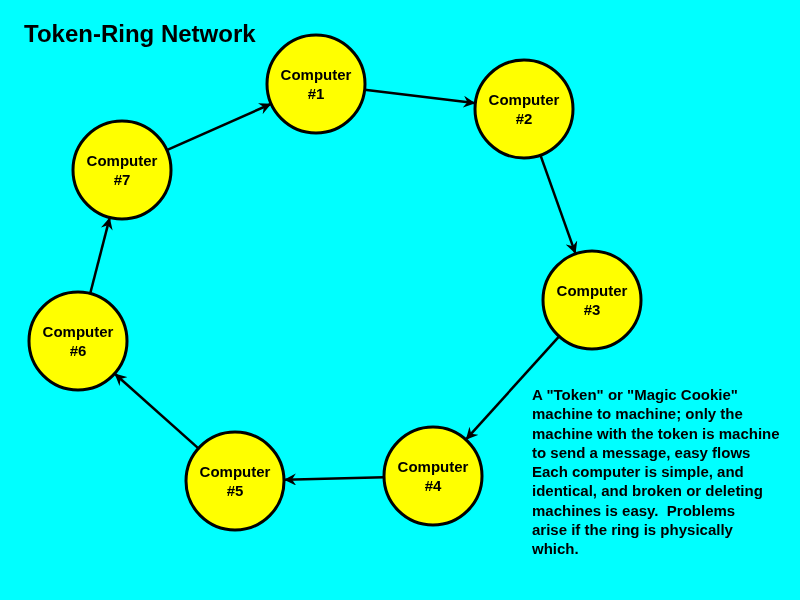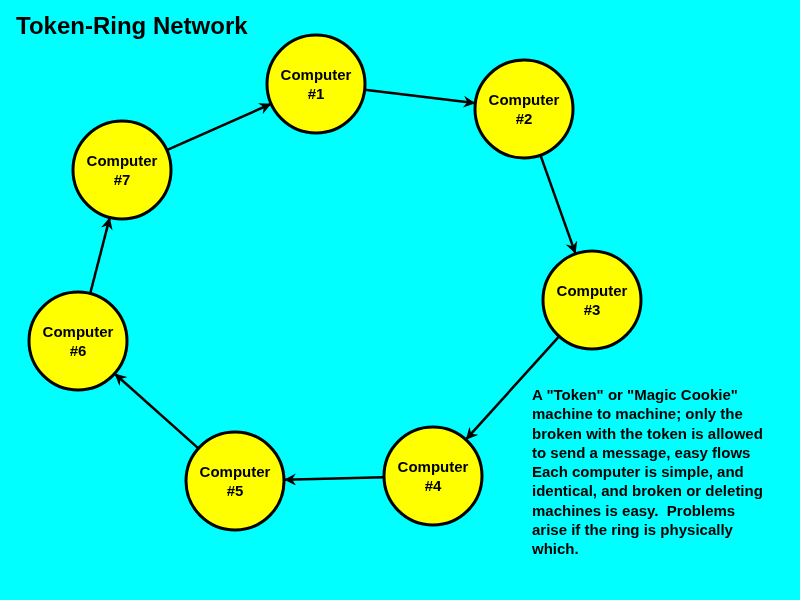--- a/index.html
+++ b/index.html
@@ -1,18 +1,18 @@
 <!DOCTYPE html>
 <html><head>
 <meta charset="utf-8">
 <style>
   html, body { margin:0; padding:0; }
   body { width:800px; height:600px; background:#00ffff; position:relative; overflow:hidden;
          font-family:"Liberation Sans", sans-serif; }
-  #title { position:absolute; left:8px; top:4px; font-size:24px; font-weight:bold; color:#000; margin:8px; }
+  #title { position:absolute; left:8px; top:4px; font-size:24px; font-weight:bold; color:#000; margin:16px; }
   #diagram { position:absolute; left:0; top:0; }
   .node-label { font-family:"Liberation Sans", sans-serif; font-weight:bold; font-size:15px; fill:#000; }
   #desc { position:absolute; left:532px; top:385px; width:268px; font-size:15px; font-weight:bold;
           line-height:19.3px; color:#000; }
   #desc div { white-space:pre; }
 </style>
 </head>
 <body>
 
 <h1 id="title">Token-Ring Network</h1>
@@ -67,20 +67,20 @@
         <circle cx="122" cy="170" r="49" fill="#ffff00" stroke="#000000" stroke-width="3"></circle>
         <text x="122" y="166" text-anchor="middle" class="node-label">Computer</text>
         <text x="122" y="185" text-anchor="middle" class="node-label">#7</text>
       </g>
     </g>
 </svg>
 
 <div id="desc">
   <div>A "Token" or "Magic Cookie"</div>
   <div>machine to machine; only the</div>
-  <div>broken with the token is allowed</div>
+  <div>machine with the token is machine</div>
   <div>to send a message, easy flows</div>
   <div>Each computer is simple, and</div>
   <div>identical, and broken or deleting</div>
   <div>machines is easy.  Problems</div>
   <div>arise if the ring is physically</div>
   <div>which.</div>
 </div>
 
 </body></html>

